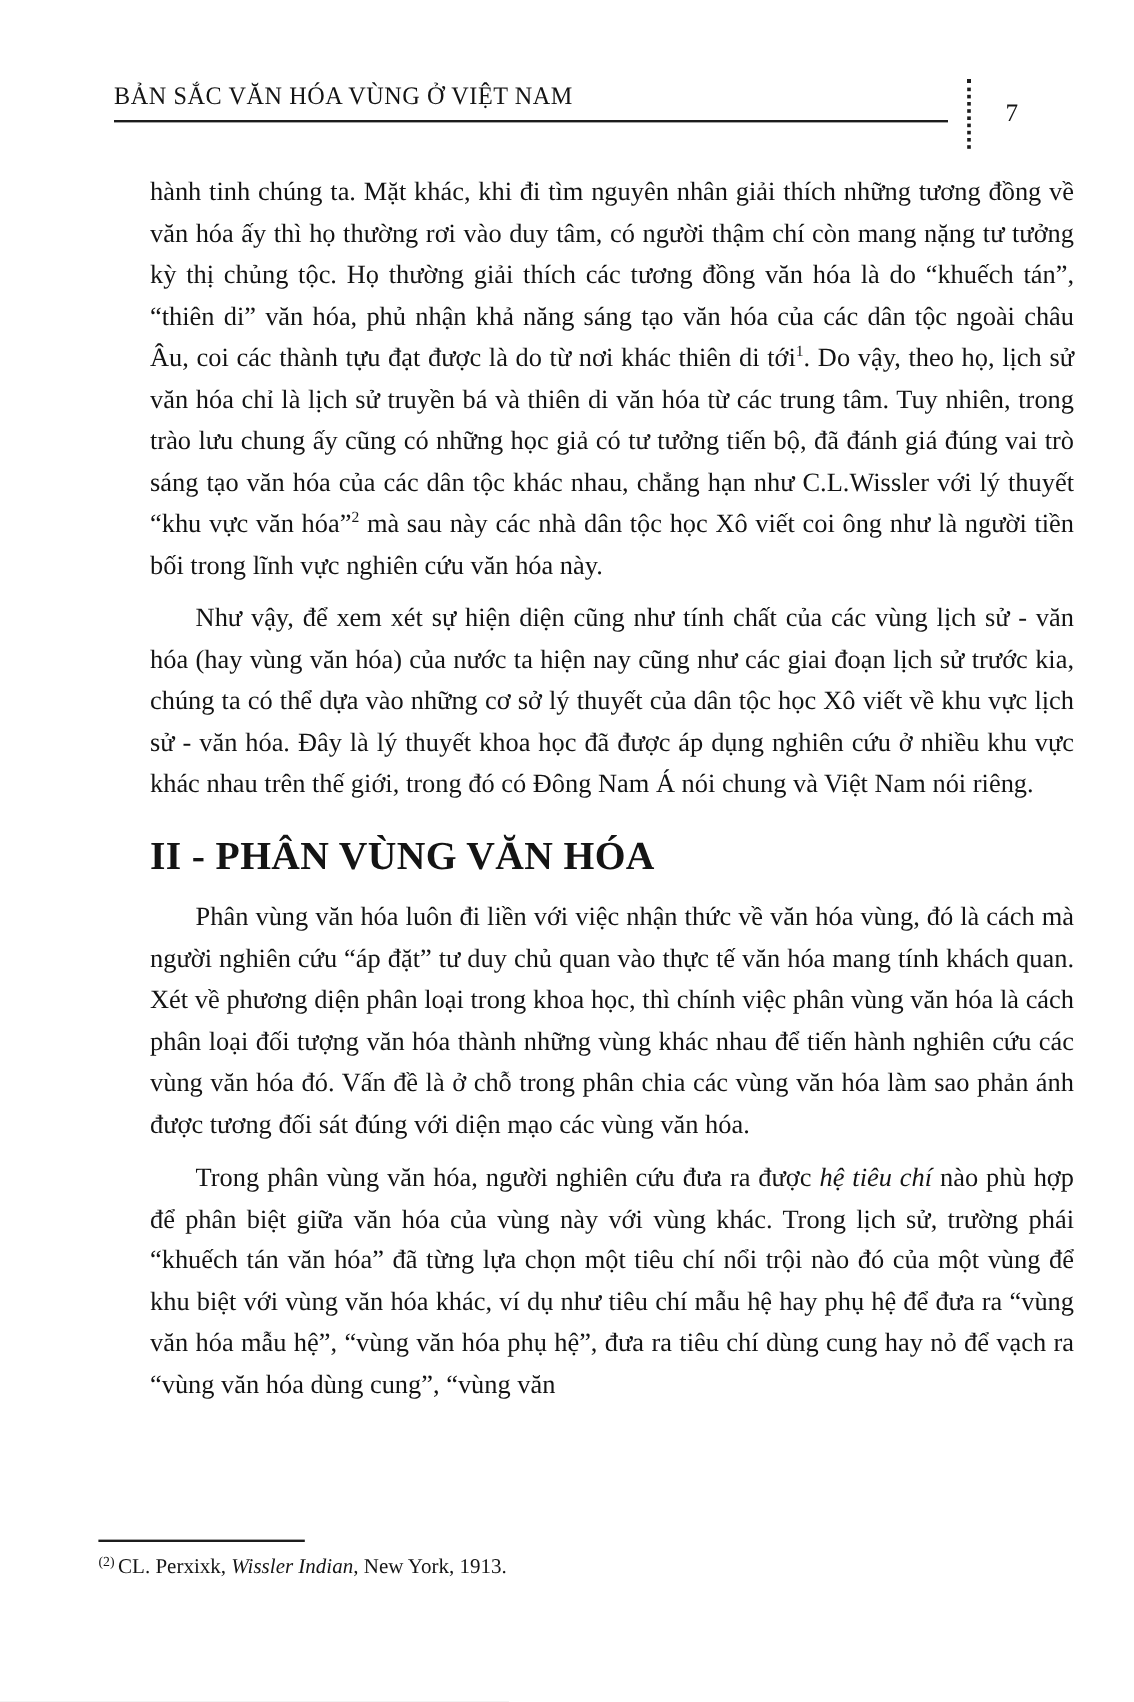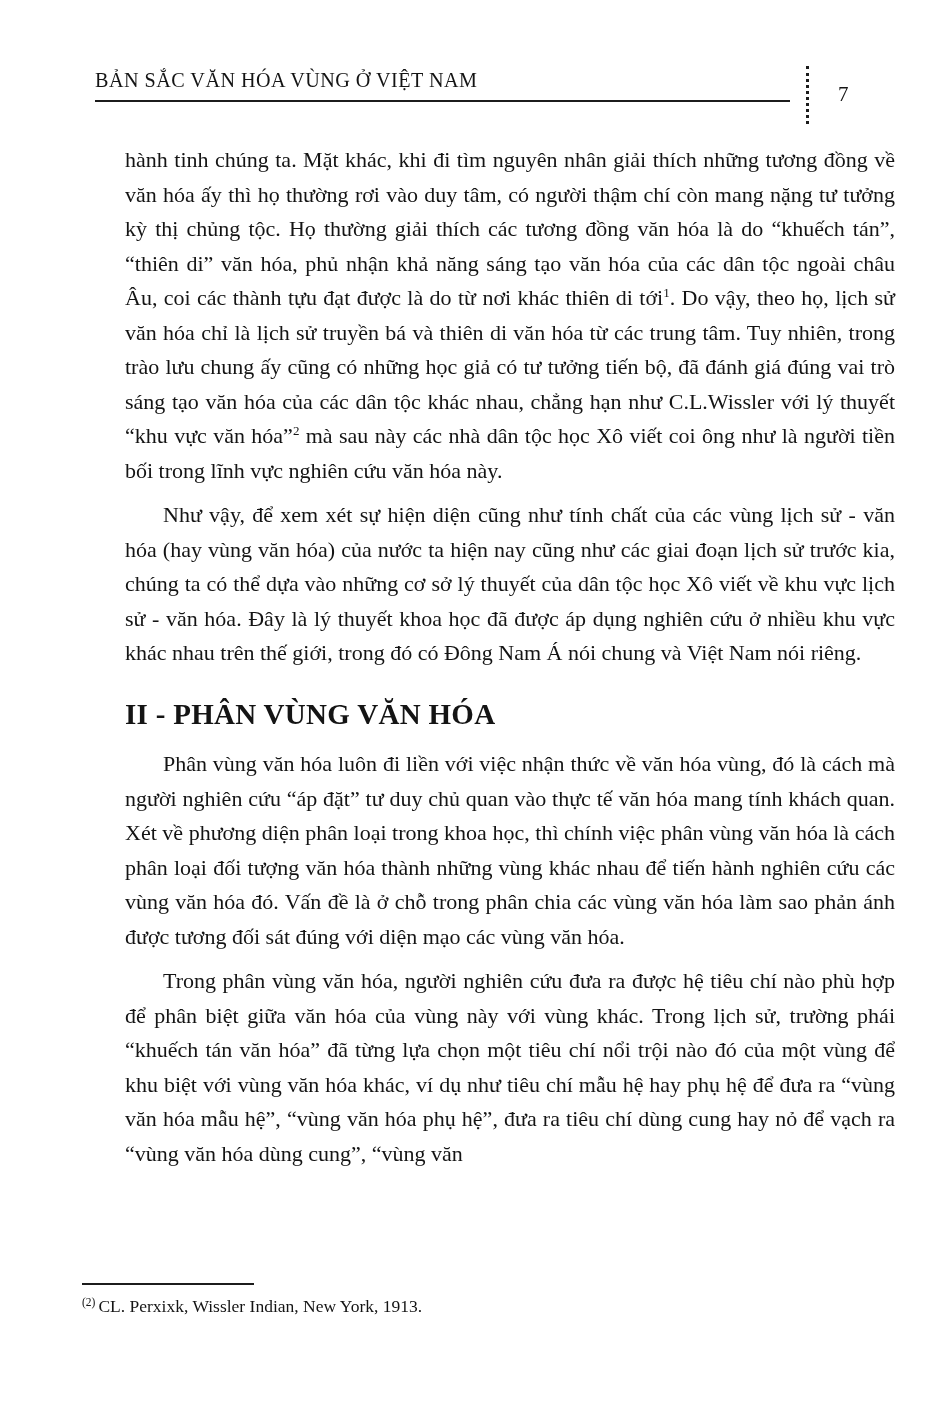--- a/index.html
+++ b/index.html
@@ -65,27 +65,27 @@
   }
   .text-block p.indent {
     text-indent: 38px;
   }
   sup.note-ref {
     font-size: 13px;
     line-height: 0;
     vertical-align: 8px;
   }
   .section-heading {
-    font-size: 29px;
+    font-size: 33px;
     font-weight: bold;
     margin: 26px 0 16px 0;
     text-align: left;
     letter-spacing: 0.3px;
   }
-  .italic { }
+  .italic { font-style: italic; }
 
   
   .footnotes {
     position: absolute;
     top: 1283px;
     left: 82px;
     width: 790px;
     font-size: 17.5px;
     line-height: 26px;
   }

